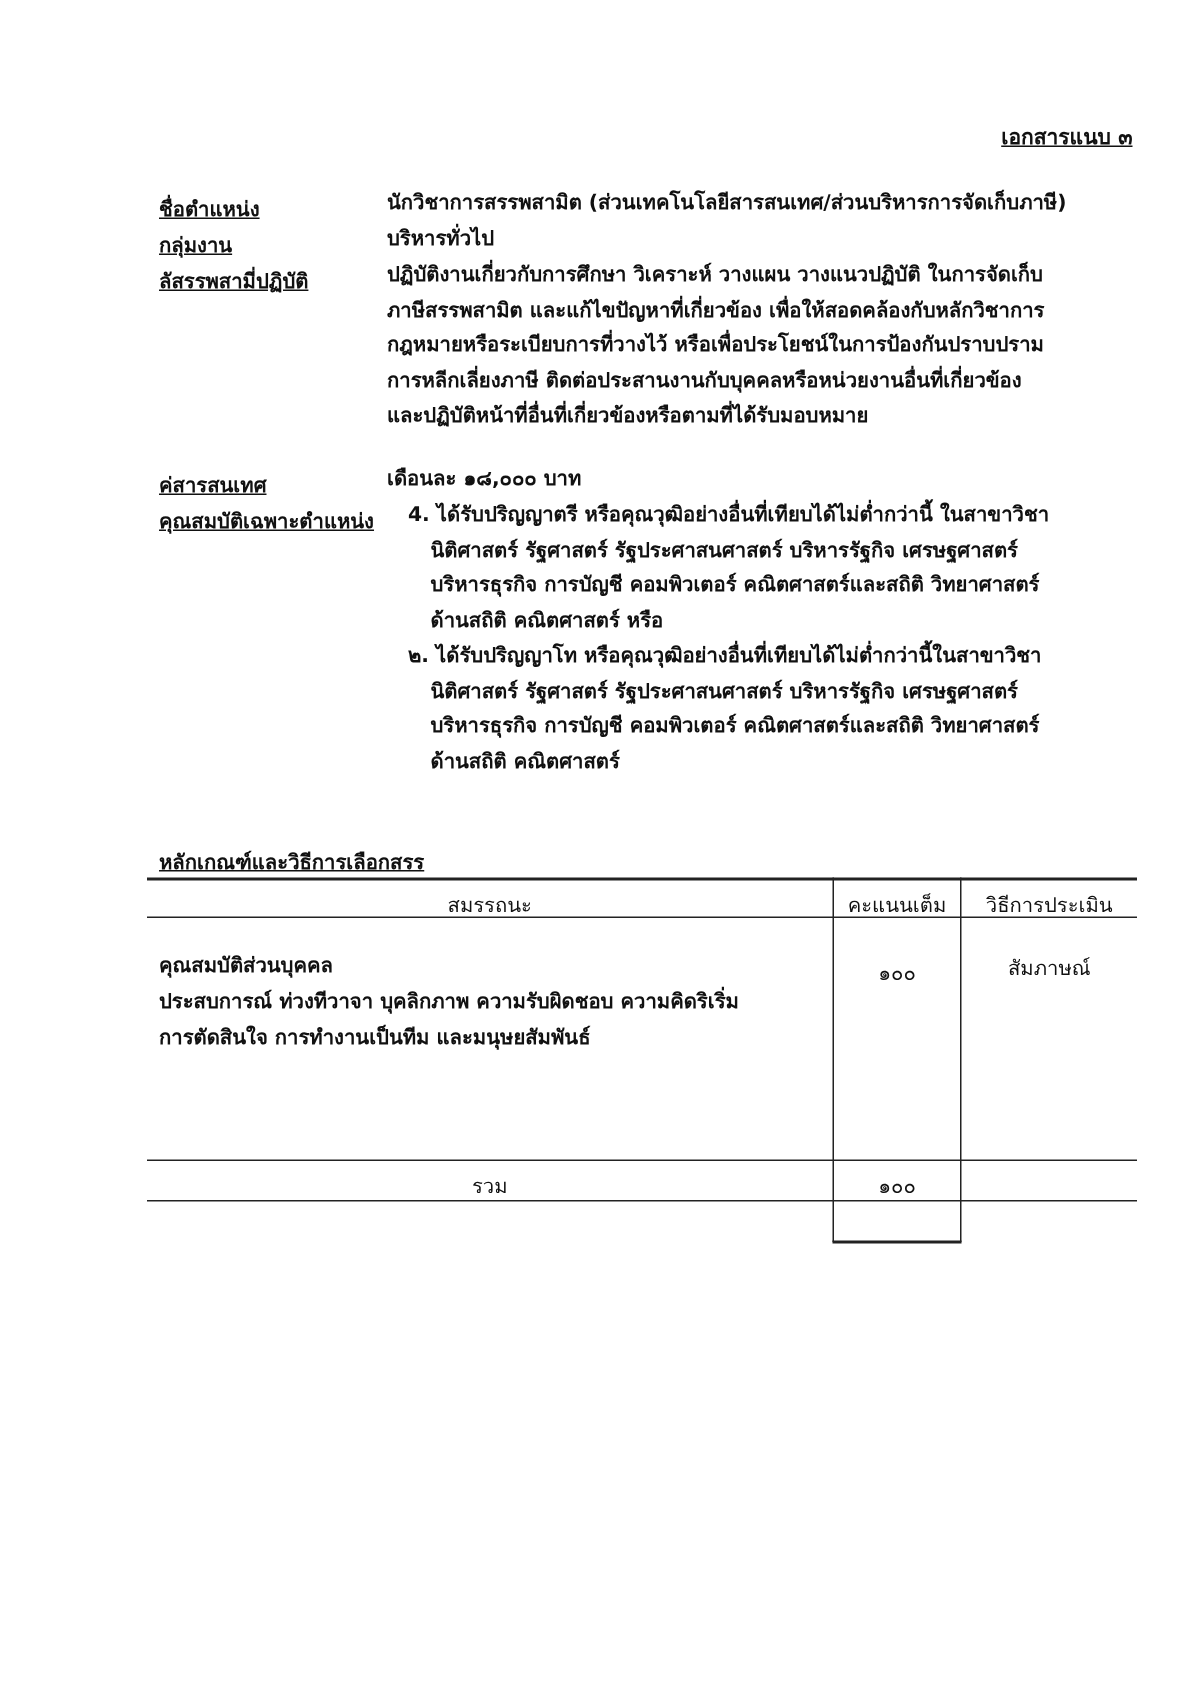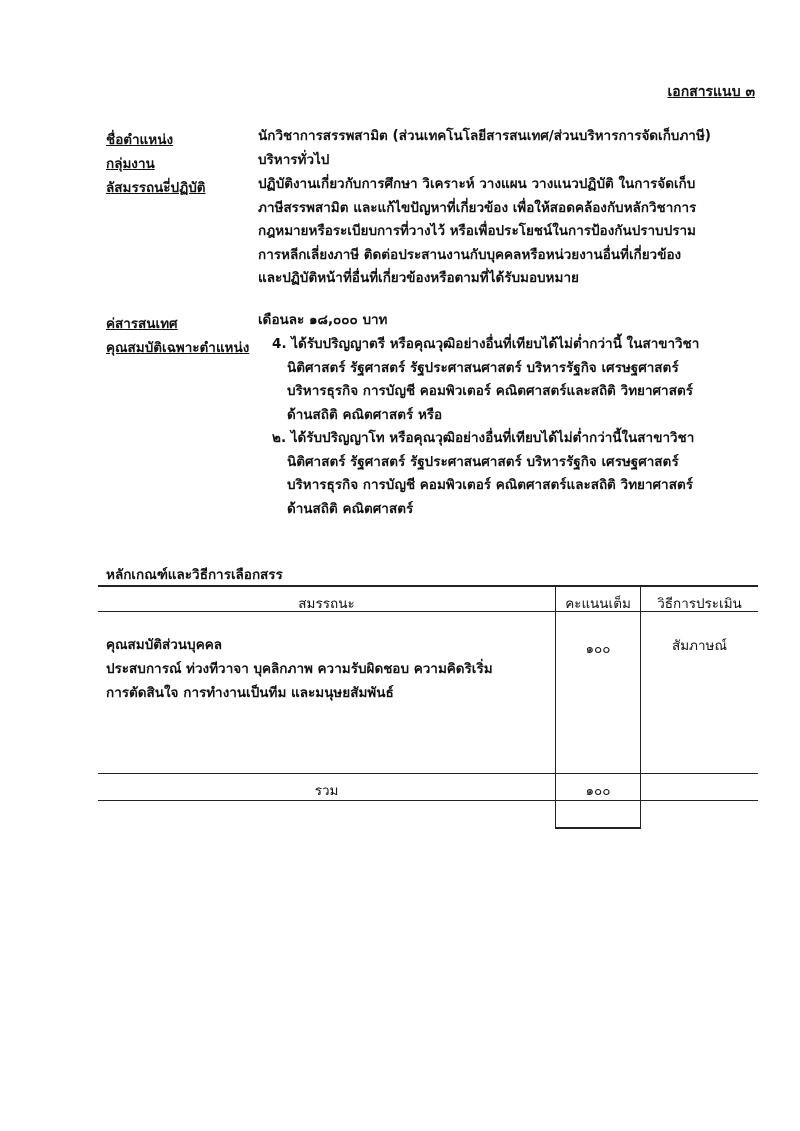--- a/index.html
+++ b/index.html
@@ -8,21 +8,21 @@
   .page { position: absolute; left: 0; top: 0; width: 800px; height: 1131px; border-radius: 12px; }
   .attach { position: absolute; right: 45px; top: 80px; font-size: 14px; font-weight: bold;
             text-decoration: underline; }
   .field-label { position: absolute; left: 106px; font-size: 13.5px; font-weight: bold;
                  text-decoration: underline; white-space: nowrap; text-align: center; }
   .field-value { position: absolute; left: 258px; font-size: 13.5px; line-height: 23.5px; width: 470px; }
   .line { display: block; white-space: nowrap; font-weight: bold; }
   .qual { position: absolute; left: 272px; font-size: 13.5px; line-height: 23.5px; }
   .qual .indent { padding-left: 15px; }
   .section-title { position: absolute; left: 106px; top: 563px; font-size: 13.5px; font-weight: bold;
-                   }
+                   text-decoration: underline; }
   .hline { position: absolute; height: 0; border-top: 1.5px solid #222; }
   .vline { position: absolute; width: 0; border-left: 1.5px solid #222; }
   .cell { position: absolute; font-size: 13.5px; white-space: nowrap; }
   .center { text-align: center; }
   .tbody-text { position: absolute; left: 106px; font-size: 13.5px; line-height: 24px; }
 </style>
 </head>
 <body>
 
 <div class="page">
@@ -32,21 +32,21 @@
   <div class="field-label" style="top:128px">ชื่อตำแหน่ง</div>
   <div class="field-value" style="top:124px">
     <span class="line">นักวิชาการสรรพสามิต (ส่วนเทคโนโลยีสารสนเทศ/ส่วนบริหารการจัดเก็บภาษี)</span>
   </div>
 
   <div class="field-label" style="top:152px">กลุ่มงาน</div>
   <div class="field-value" style="top:148px">
     <span class="line">บริหารทั่วไป</span>
   </div>
 
-  <div class="field-label" style="top:176px">ลัสมรรถนะี่ปฏิบัติ</div>
+  <div class="field-label" style="top:176px">ลัสรรพสามี่ปฏิบัติ</div>
   <div class="field-value" style="top:172px">
     <span class="line">ปฏิบัติงานเกี่ยวกับการศึกษา วิเคราะห์ วางแผน วางแนวปฏิบัติ  ในการจัดเก็บ</span>
     <span class="line">ภาษีสรรพสามิต  และแก้ไขปัญหาที่เกี่ยวข้อง  เพื่อให้สอดคล้องกับหลักวิชาการ</span>
     <span class="line">กฎหมายหรือระเบียบการที่วางไว้  หรือเพื่อประโยชน์ในการป้องกันปราบปราม</span>
     <span class="line">การหลีกเลี่ยงภาษี  ติดต่อประสานงานกับบุคคลหรือหน่วยงานอื่นที่เกี่ยวข้อง</span>
     <span class="line">และปฏิบัติหน้าที่อื่นที่เกี่ยวข้องหรือตามที่ได้รับมอบหมาย</span>
   </div>
 
   <div class="field-label" style="top:312px">ค่สารสนเทศ</div>
   <div class="field-value" style="top:308px">

